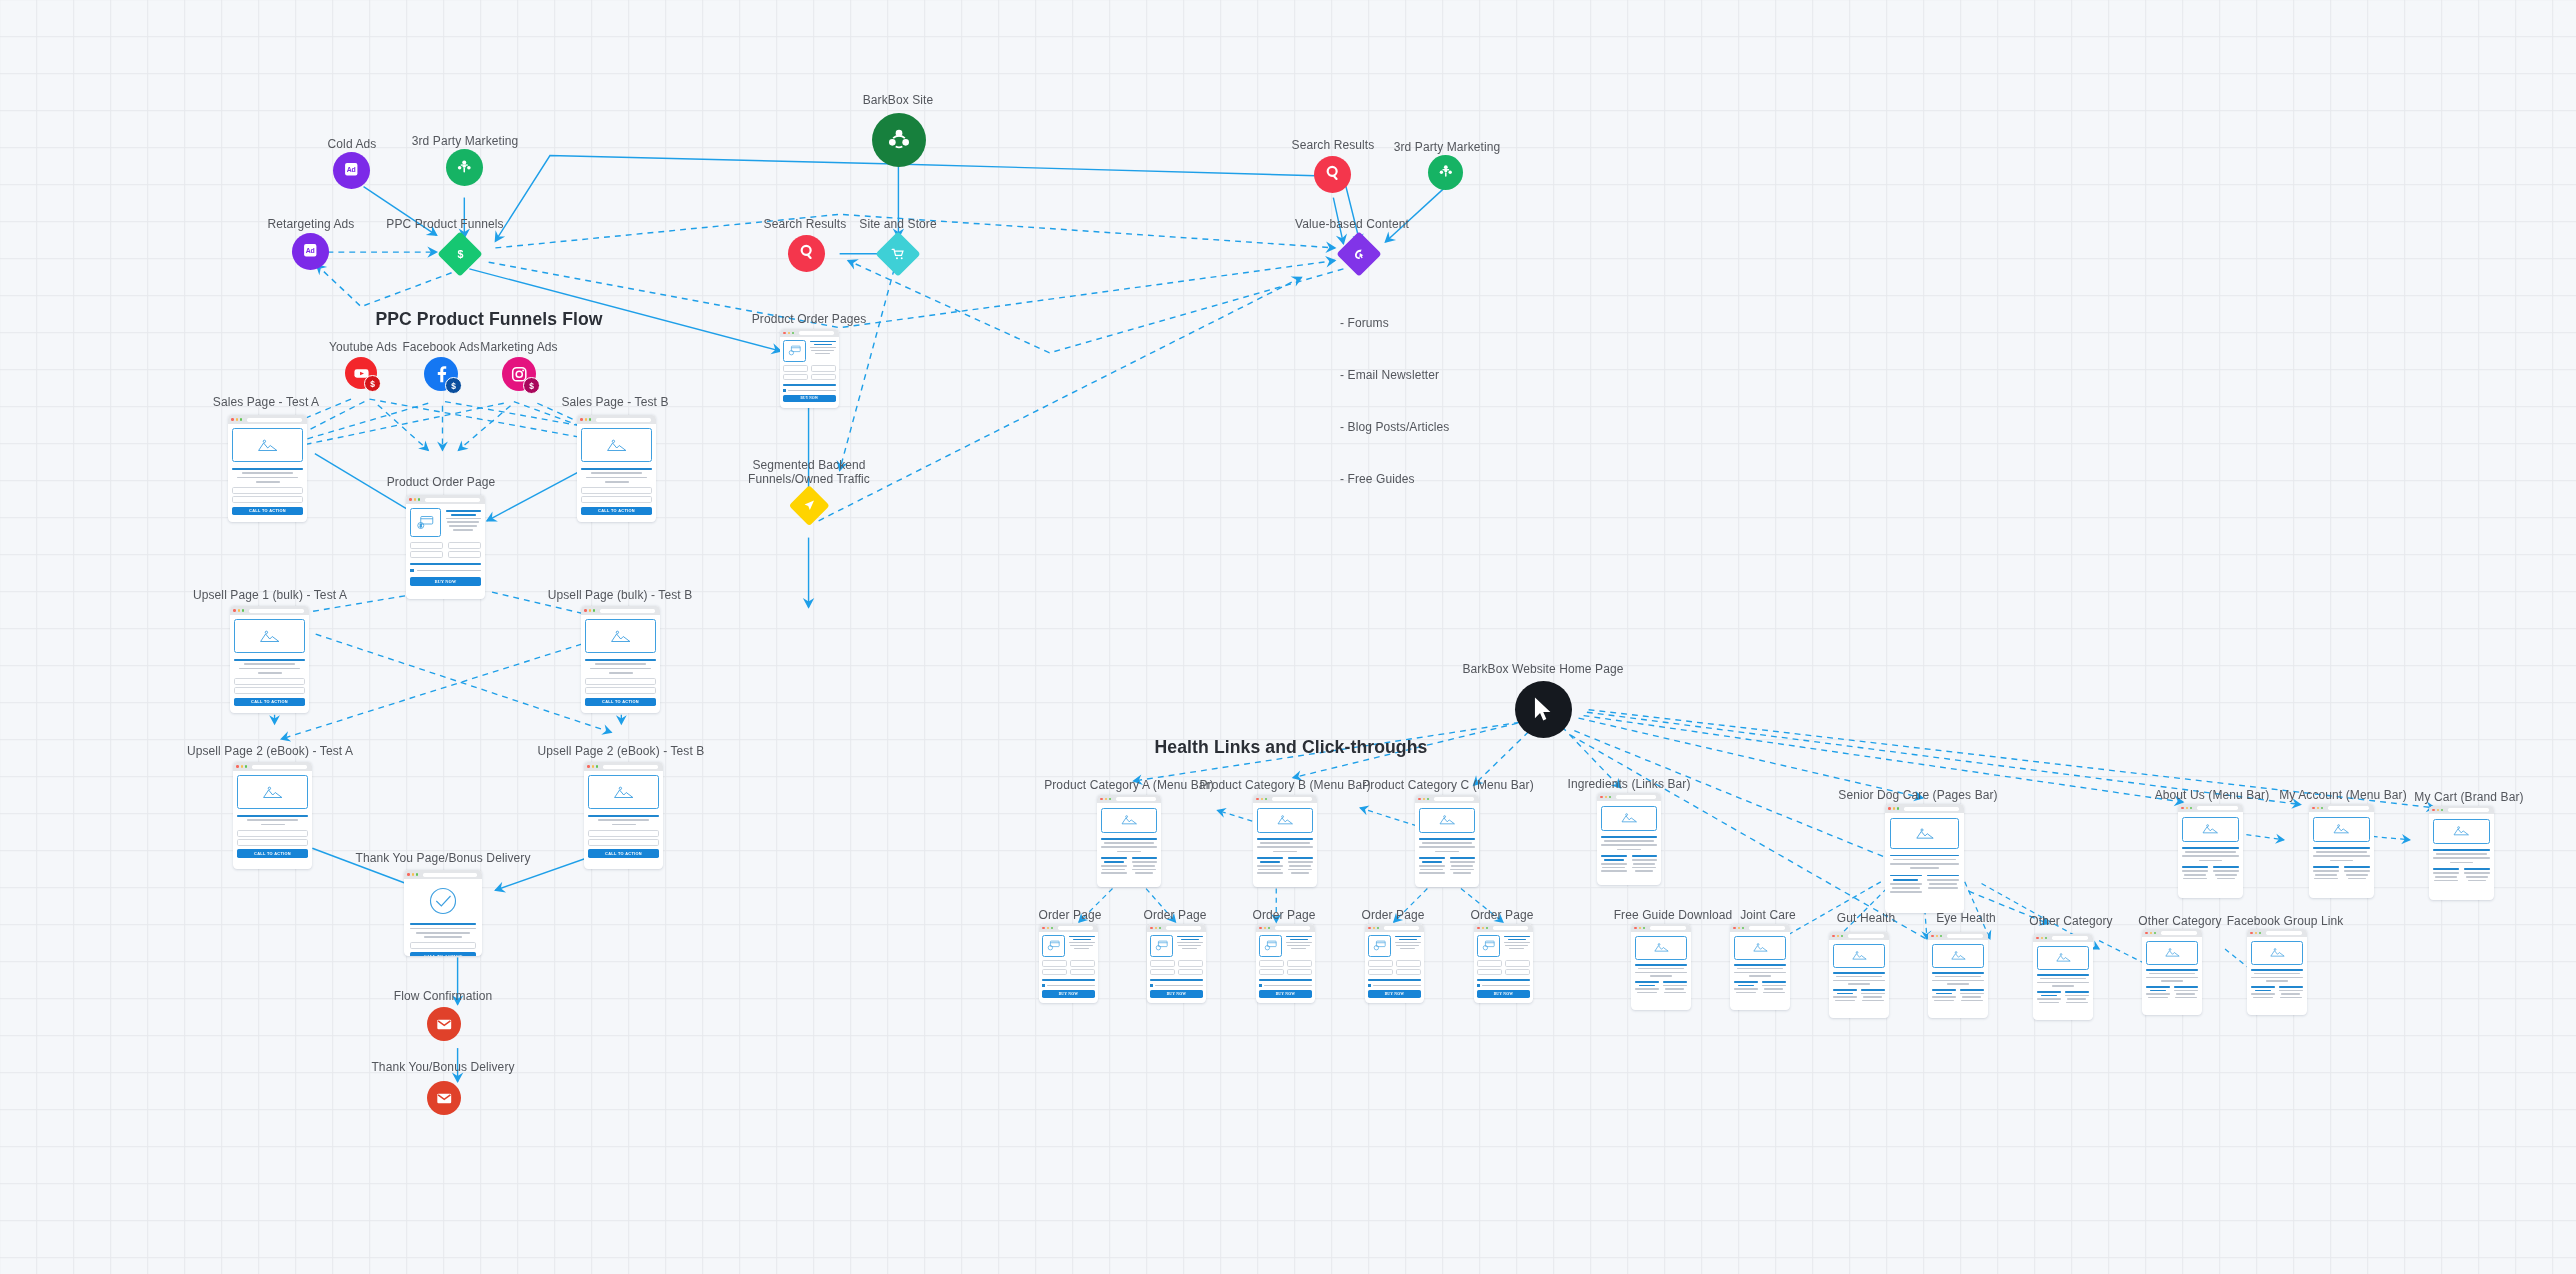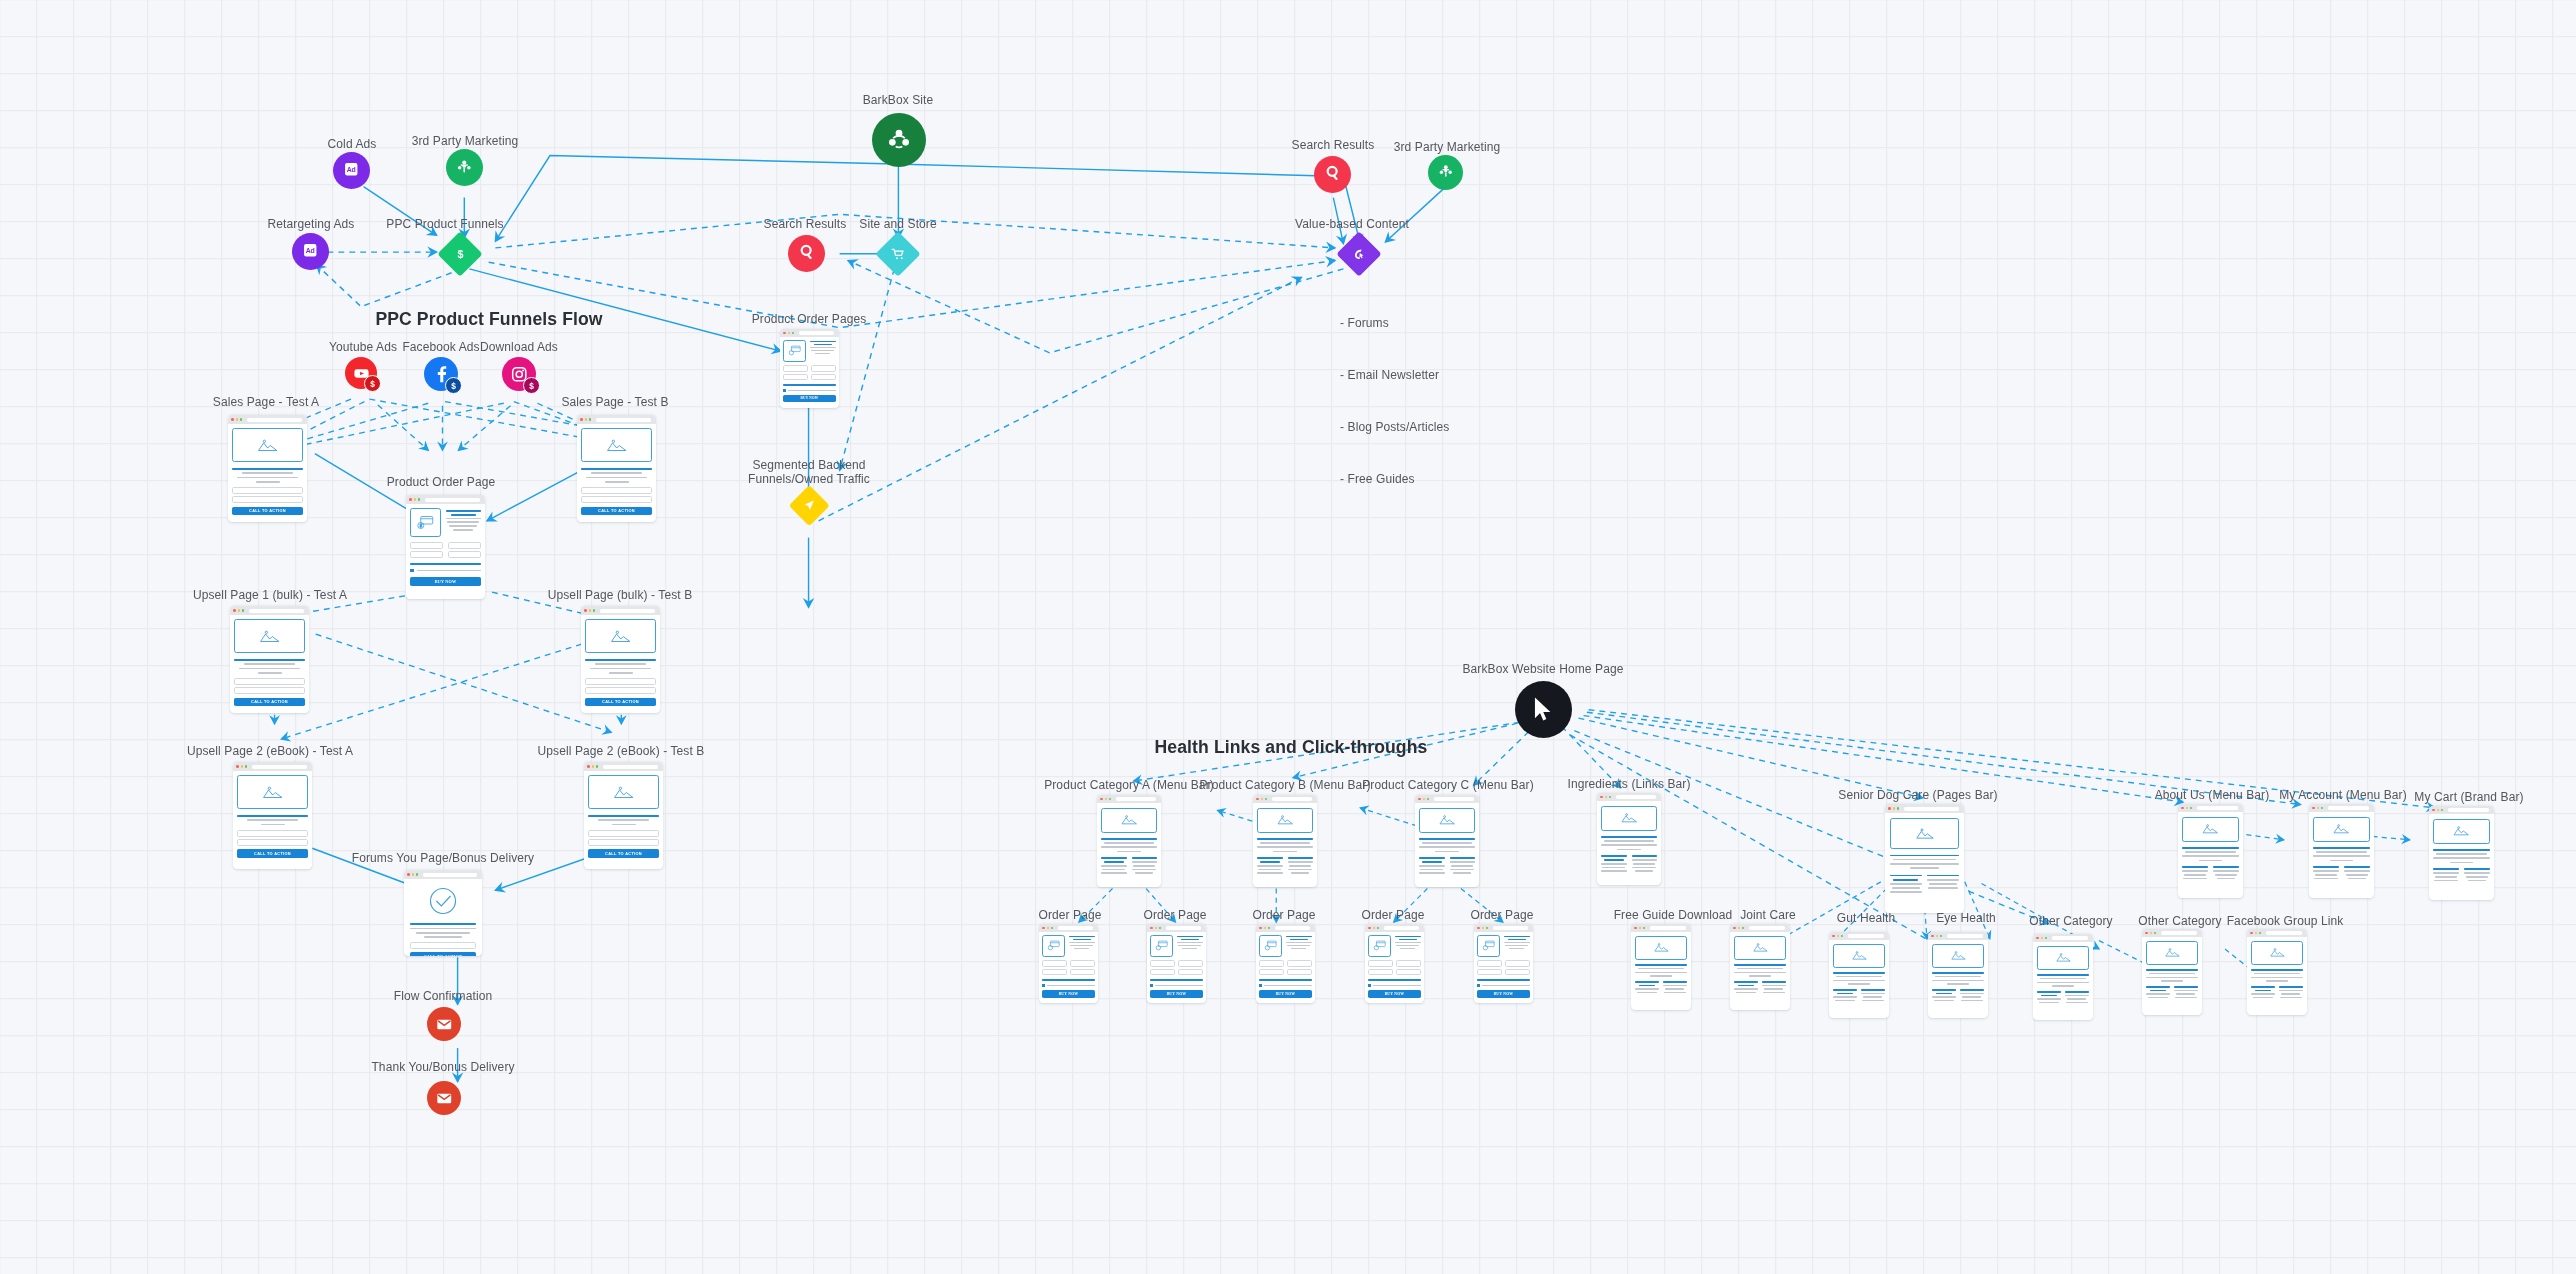--- a/index.html
+++ b/index.html
@@ -326,21 +326,21 @@
 </div>
 
 <div class="lbl ctr" style="left:441px;top:340px;">Facebook Ads</div>
 <div class="circ" style="left:424px;top:357px;width:34px;height:34px;background:#1577f2;">
   <svg width="22" height="22" viewBox="0 0 24 24">
       <path d="M14.5 21 v-8 h2.7 l0.4-3.1 h-3.1 V7.9 c0-0.9 0.25-1.5 1.55-1.5 h1.65 V3.6 C17.4 3.55 16.4 3.45 15.25 3.45 c-2.4 0-4.05 1.47-4.05 4.17 v2.28 H8.5 V13 h2.7 v8 z" fill="#fff"></path>
     </svg>
   <span style="position:absolute;right:-4.2px;bottom:-3.4px;width:15px;height:15px;border-radius:50%;background:#0b4f9e;border:1.7px solid #fff;display:flex;align-items:center;justify-content:center;font-size:8.4px;font-weight:bold;color:#fff;">$</span>
 </div>
 
-<div class="lbl ctr" style="left:519px;top:340px;">Download Ads</div>
+<div class="lbl ctr" style="left:519px;top:340px;">Marketing Ads</div>
 <div class="circ" style="left:502px;top:357px;width:34px;height:34px;background:#e4137f;">
   <svg width="18.5" height="18.5" viewBox="0 0 24 24" fill="none" stroke="#fff" stroke-width="2">
       <rect x="3.5" y="3.5" width="17" height="17" rx="5"></rect>
       <circle cx="12" cy="12" r="4"></circle>
       <circle cx="17" cy="7" r="1.3" fill="#fff" stroke="none"></circle>
     </svg>
   <span style="position:absolute;right:-4.2px;bottom:-3.4px;width:15px;height:15px;border-radius:50%;background:#a8085c;border:1.7px solid #fff;display:flex;align-items:center;justify-content:center;font-size:8.4px;font-weight:bold;color:#fff;">$</span>
 </div>
 
 <div class="lbl ctr" style="left:266px;top:395px;">Sales Page - Test A</div>
@@ -581,21 +581,21 @@
       </div>
     <div class="line lblue" style="width:100%;margin-top:5.9px;"></div>
     <div class="line lgray" style="width:72%;margin-top:2.5px;"></div>
     <div class="line lgray" style="width:34%;margin-top:2.5px;"></div>
     <div class="fld" style="margin-top:4.2px;"></div>
     <div class="fld" style="margin-top:2.5px;"></div>
     <div class="cta sans" style="margin-top:3.4px;height:8.4px;">CALL TO ACTION</div>
   </div>
 </div>
 
-<div class="lbl ctr" style="left:443px;top:851px;">Forums You Page/Bonus Delivery</div>
+<div class="lbl ctr" style="left:443px;top:851px;">Thank You Page/Bonus Delivery</div>
 <div class="bw" style="left:404px;top:870px;width:78px;height:86px;">
   <div class="bar">
       <span class="dot d1"></span>
       <span class="dot d2"></span>
       <span class="dot d3"></span>
       <span class="urlbar"></span>
     </div>
   <div class="body" style="padding:6.7px 5.9px;">
     <div style="display:flex;justify-content:center;">
       <svg width="30" height="30" viewBox="0 0 36 36" fill="none" stroke="#3fa0e0" stroke-width="1.4">

